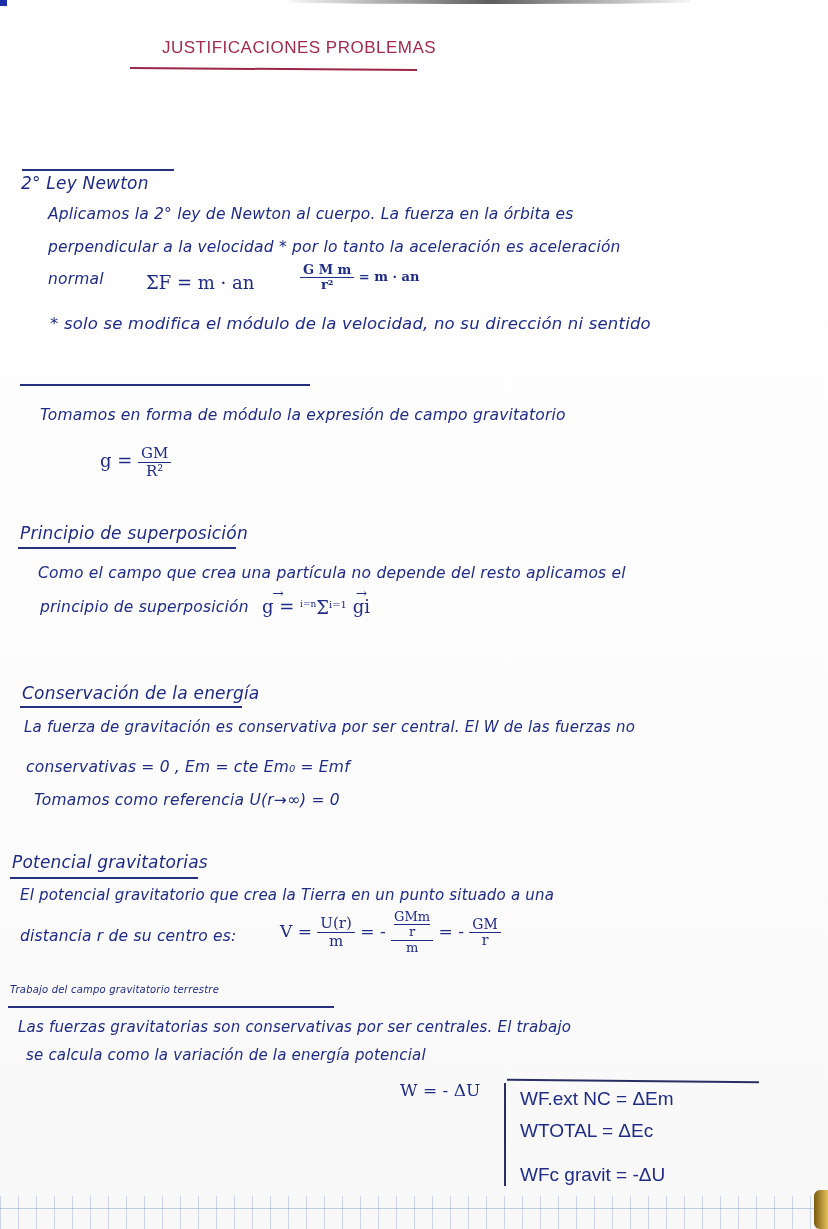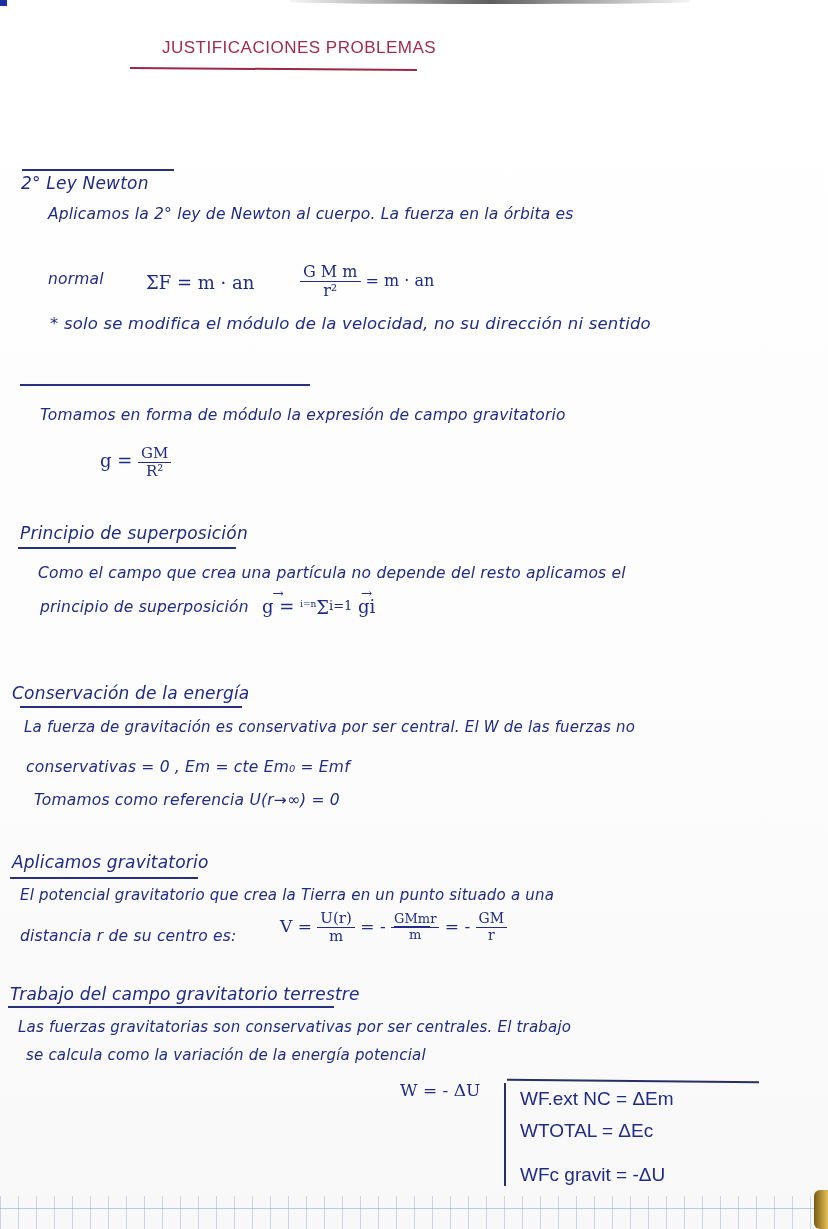--- a/index.html
+++ b/index.html
@@ -41,23 +41,24 @@
 <div class="page">
   <div class="topbar-left"></div>
   <div class="topshadow"></div>
 
   <div class="hw title">JUSTIFICACIONES PROBLEMAS</div>
   <div class="title-underline"></div>
 
   <div class="hw heading" style="left:21px; top:145px;margin-top:28px;">2° Ley Newton</div>
   <div class="heading-ul" style="left:22px; top:169px; width:152px;"></div>
   <div class="hw body" style="left:48px; top:205px;">Aplicamos la 2° ley de Newton al cuerpo. La fuerza en la órbita es</div>
+  <div class="hw body" style="left:48px; top:238px;">perpendicular a la velocidad * por lo tanto la aceleración es aceleración</div>
   <div class="hw body" style="left:48px; top:270px;">normal</div>
   <div class="math" style="left:146px; top:272px; font-size:18px;">ΣF = m · an</div>
-  <div class="math" style="left:300px; top:263px; font-size:16px;">
+  <div class="math" style="left:300px; top:263px; font-size:13px;font-weight:bold;">
     <span class="frac">
         <span class="num">G M m</span>
         <span class="den">r²</span>
       </span>
     <span>= m · an</span>
   </div>
   <div class="hw body" style="left:50px; top:314px; font-size:16.5px;">* solo se modifica el módulo de la velocidad, no su dirección ni sentido</div>
 
   <div class="heading-ul" style="left:20px; top:384px; width:290px;"></div>
   <div class="hw body" style="left:40px; top:406px;">Tomamos en forma de módulo la expresión de campo gravitatorio</div>
@@ -71,58 +72,58 @@
 
   <div class="hw heading" style="left:20px; top:523px;">Principio de superposición</div>
   <div class="heading-ul" style="left:18px; top:547px; width:218px;"></div>
   <div class="hw body" style="left:38px; top:564px;">Como el campo que crea una partícula no depende del resto aplicamos el</div>
   <div class="hw body" style="left:40px; top:598px;">principio de superposición</div>
   <div class="math" style="left:262px; top:596px; font-size:18px;">
     <span class="vec">g =</span>
     <span style="display:inline-flex; flex-direction:row; align-items:flex-start; vertical-align:middle; font-size:18px; line-height:0.9;">
       <span style="font-size:9px;">i=n</span>
       <span>Σ</span>
-      <span style="font-size:13px;">i=1</span>
+      <span style="font-size:10px;">i=1</span>
     </span>
     <span class="vec">gi</span>
   </div>
 
-  <div class="hw heading" style="left:12px; top:683px;">Conservación de la energía</div>
+  <div class="hw heading" style="left:22px; top:683px;">Conservación de la energía</div>
   <div class="heading-ul" style="left:20px; top:706px; width:222px;"></div>
   <div class="hw body" style="left:24px; top:718px; font-size:15px;">La fuerza de gravitación es conservativa por ser central. El W de las fuerzas no</div>
   <div class="hw body" style="left:26px; top:758px;">conservativas = 0 ,  Em = cte     Em₀ = Emf</div>
   <div class="hw body" style="left:34px; top:791px;">Tomamos como referencia U(r→∞) = 0</div>
 
-  <div class="hw heading" style="left:12px; top:852px;">Aplicamos gravitatorio</div>
+  <div class="hw heading" style="left:12px; top:852px;">Potencial gravitatorias</div>
   <div class="heading-ul" style="left:10px; top:877px; width:188px;"></div>
   <div class="hw body" style="left:20px; top:886px; font-size:15px;">El potencial gravitatorio que crea la Tierra en un punto situado a una</div>
   <div class="hw body" style="left:20px; top:927px;">distancia r de su centro es:</div>
   <div class="math" style="left:280px; top:910px; font-size:17px;">
     <span>V =</span>
     <span class="frac" style="font-size:15px;">
         <span class="num">U(r)</span>
         <span class="den">m</span>
       </span>
     <span>=</span>
     <span>-</span>
     <span class="frac" style="font-size:13px;">
-      <span class="num" style="display:inline-flex; flex-direction:row; align-items:center;">
+      <span class="num" style="display:inline-flex; flex-direction:column; align-items:center;">
         <span style="border-bottom:1px solid #1f2b86;">GMm</span>
         <span>r</span>
       </span>
       <span class="den">m</span>
     </span>
     <span>= -</span>
     <span class="frac" style="font-size:14px;">
         <span class="num">GM</span>
         <span class="den">r</span>
       </span>
   </div>
 
-  <div class="hw heading" style="left:10px; top:984px; font-size:17px;">Trabajo del campo gravitatorio terrestre</div>
+  <div class="hw heading" style="left:10px; top:984px; font-size:10px;">Trabajo del campo gravitatorio terrestre</div>
   <div class="heading-ul" style="left:8px; top:1006px; width:326px;"></div>
   <div class="hw body" style="left:26px; top:1046px; font-size:15px;">se calcula como la variación de la energía potencial</div>
   <div class="hw body" style="left:18px; top:1018px; font-size:15px;">Las fuerzas gravitatorias son conservativas por ser centrales. El trabajo</div>
   <div class="math" style="left:400px; top:1080px; font-size:17px;">W = - ΔU</div>
 
   <div class="boxline-h"></div>
   <div class="boxline-v"></div>
   <div class="math" style="left:520px; top:1088px; font-size:19px; font-family:'Liberation Sans', sans-serif;">WF.ext NC = ΔEm</div>
   <div class="math" style="left:520px; top:1120px; font-size:19px; font-family:'Liberation Sans', sans-serif;">WTOTAL = ΔEc</div>
   <div class="math" style="left:520px; top:1152px; font-size:19px; font-family:'Liberation Sans', sans-serif;margin-top:12px;">WFc gravit = -ΔU</div>

